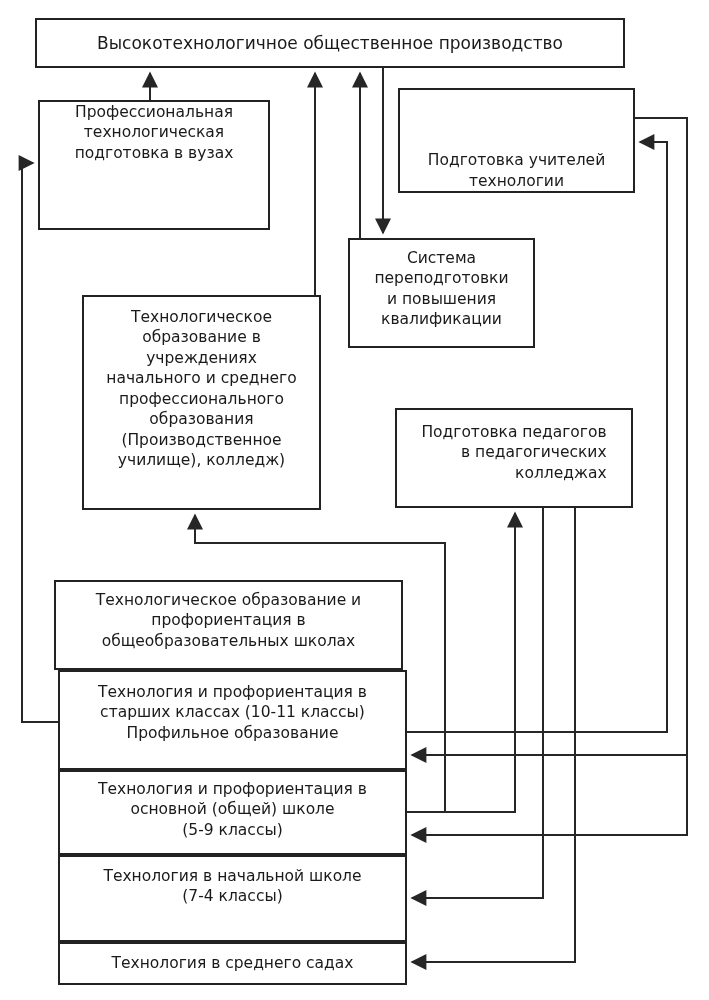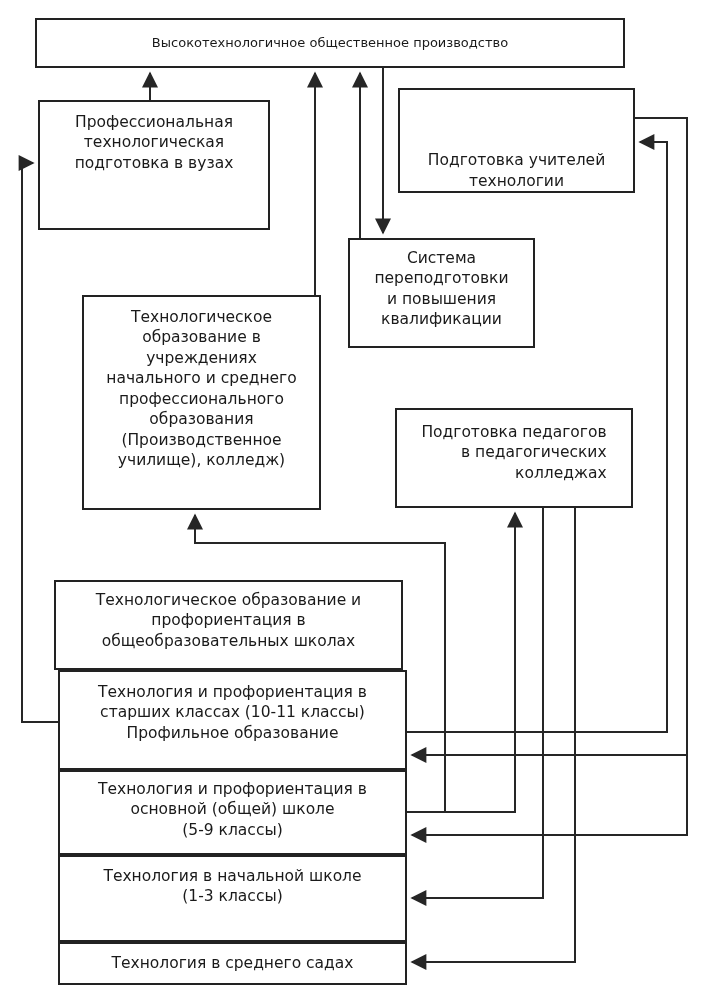--- a/index.html
+++ b/index.html
@@ -37,24 +37,24 @@
     stroke:#262626;
     stroke-width:2;
   }
 </style>
 </head>
 <body>
 
 <div id="canvas">
 
   <div class="node vcenter" style="left:35px;top:18px;width:590px;height:50px;">
-    <div class="node-label" style="font-size:13px;">Высокотехнологичное общественное производство</div>
+    <div class="node-label" style="font-size:17px;">Высокотехнологичное общественное производство</div>
   </div>
 
-  <div class="node" style="left:38px;top:100px;width:232px;height:130px;padding-top:10px;">
+  <div class="node" style="left:38px;top:100px;width:232px;height:130px;padding-top:0;">
     <div class="node-label">Профессиональная
 технологическая
 подготовка в вузах</div>
   </div>
 
   <div class="node" style="left:398px;top:88px;width:237px;height:105px;padding-top:12px;align-items:flex-end;">
     <div class="node-label">Подготовка учителей
 технологии</div>
   </div>
 
@@ -95,21 +95,21 @@
   </div>
 
   <div class="node" style="left:58px;top:770px;width:349px;height:85px;padding-top:7px;">
     <div class="node-label">Технология и профориентация в
 основной (общей) школе
 (5-9 классы)</div>
   </div>
 
   <div class="node" style="left:58px;top:855px;width:349px;height:87px;padding-top:9px;">
     <div class="node-label">Технология в начальной школе
-(1-3 классы)</div>
+(7-4 классы)</div>
   </div>
 
   <div class="node vcenter" style="left:58px;top:942px;width:349px;height:43px;">
     <div class="node-label">Технология в среднего садах</div>
   </div>
 
   <svg id="connectors" width="709" height="1000" viewBox="0 0 709 1000">
     <defs>
       <marker id="arr" viewBox="0 0 10 10" refX="9" refY="5" markerWidth="9" markerHeight="8" orient="auto">
         <path d="M0,0 L10,5 L0,10 z" style="fill:#262626;stroke:none;"></path>

